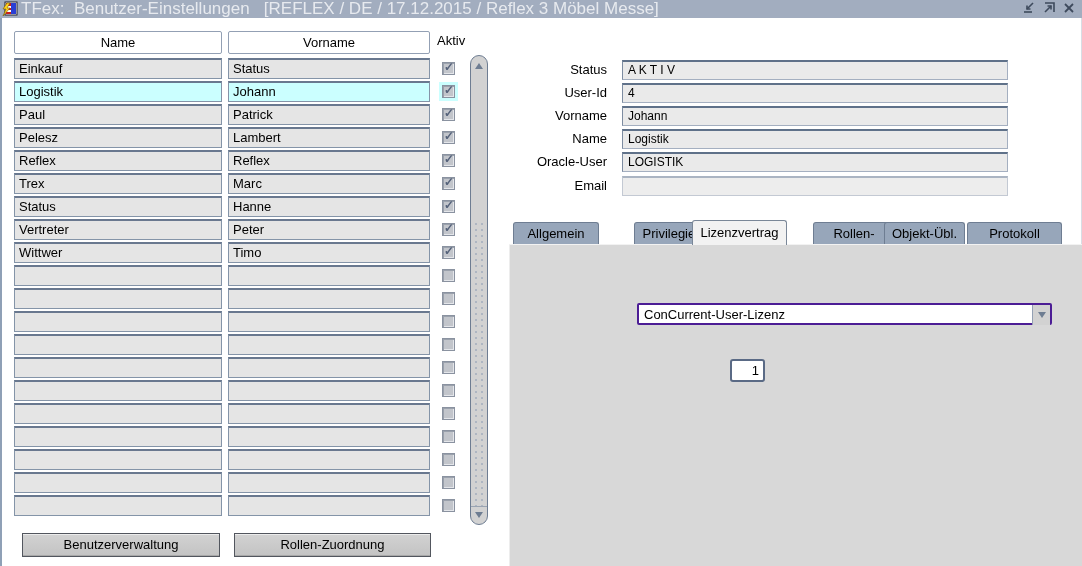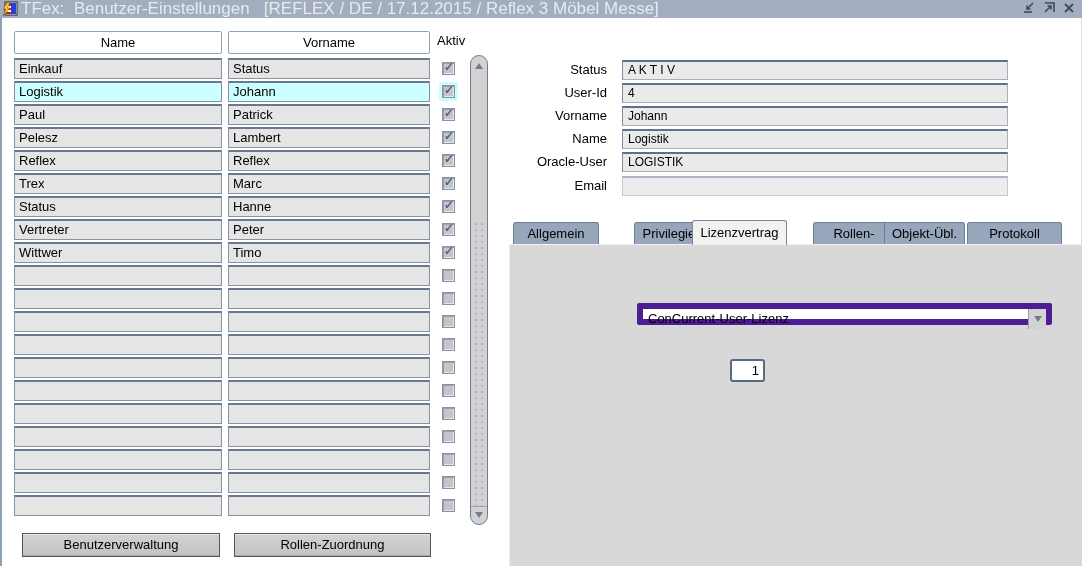--- a/index.html
+++ b/index.html
@@ -56,21 +56,21 @@
   
   .tab{position:absolute;top:222px;height:22px;background:#97a6ba;border:1px solid #6e7d92;
        border-bottom:none;border-radius:3px 3px 0 0;font-size:13px;color:#000;text-align:center;
        line-height:21px;cursor:default;z-index:2;}
   .tab.active{top:220px;height:25px;background:#f2f2f2;border-color:#7a8798;z-index:4;line-height:23px;}
   .tabpanel{position:absolute;left:509px;top:244px;width:573px;height:322px;background:#d8d8d8;
             box-shadow:inset 0 1px 0 #f2f2f2, inset 1px 0 0 #ededed;z-index:3;}
   
   .lbl{position:absolute;font-size:13px;color:#000;text-align:right;}
   .dropdown{position:absolute;left:637px;top:303px;width:415px;height:22px;background:#ffffff;
-            border:6px solid #4c1d95;border-radius:2px;z-index:5;}
+            border:2px solid #4c1d95;border-radius:2px;z-index:5;}
   .dropdown .dd-text{position:absolute;left:5px;top:2px;font-size:13px;color:#000;}
   .dd-btn{position:absolute;right:0;top:0;width:18px;height:20px;background:#d2d2d2;
           border-left:1px solid #93a0b4;display:flex;align-items:center;justify-content:center;}
   .num-input{position:absolute;left:730px;top:359px;width:35px;height:23px;background:#ffffff;
              border:2px solid #5a6a85;border-radius:3px;font-size:13px;color:#000;text-align:right;
              padding:2px 4px 0 0;z-index:5;}
 </style>
 </head>
 <body>
 

